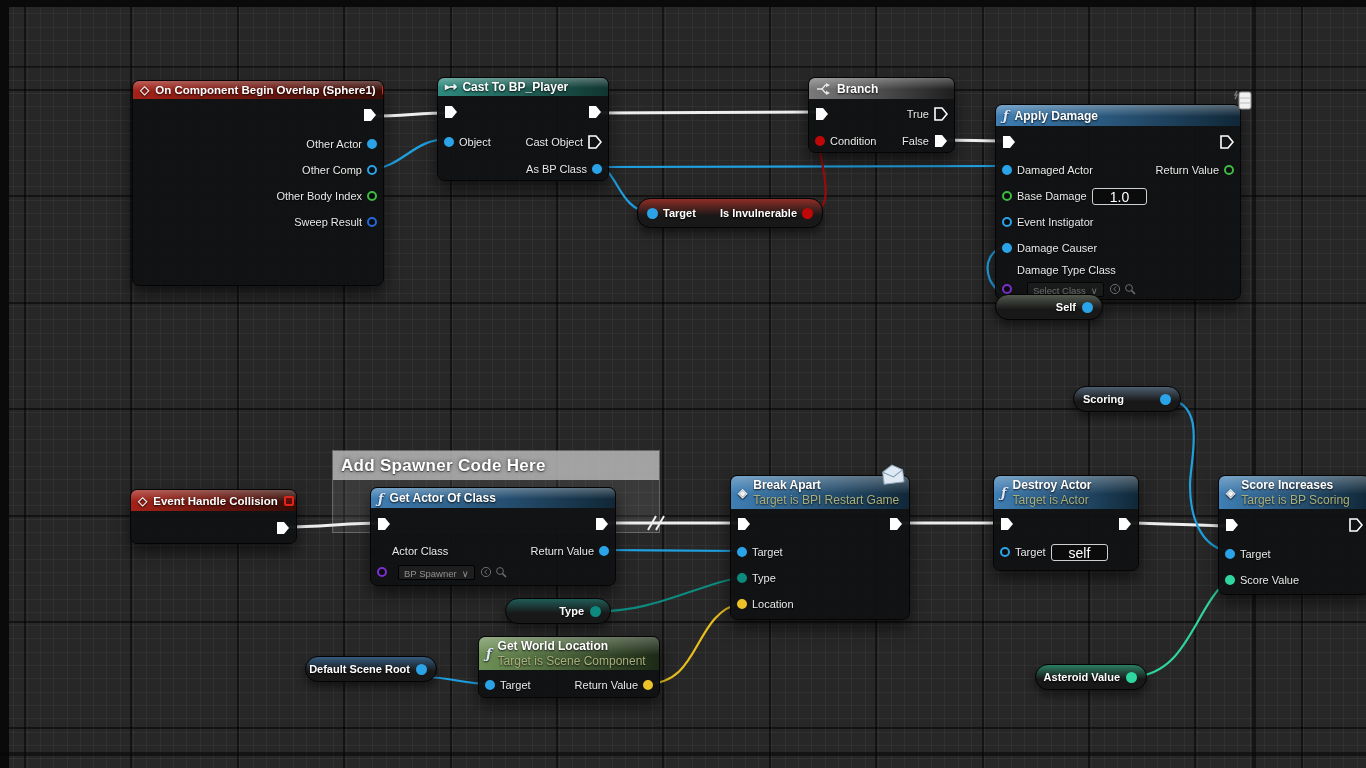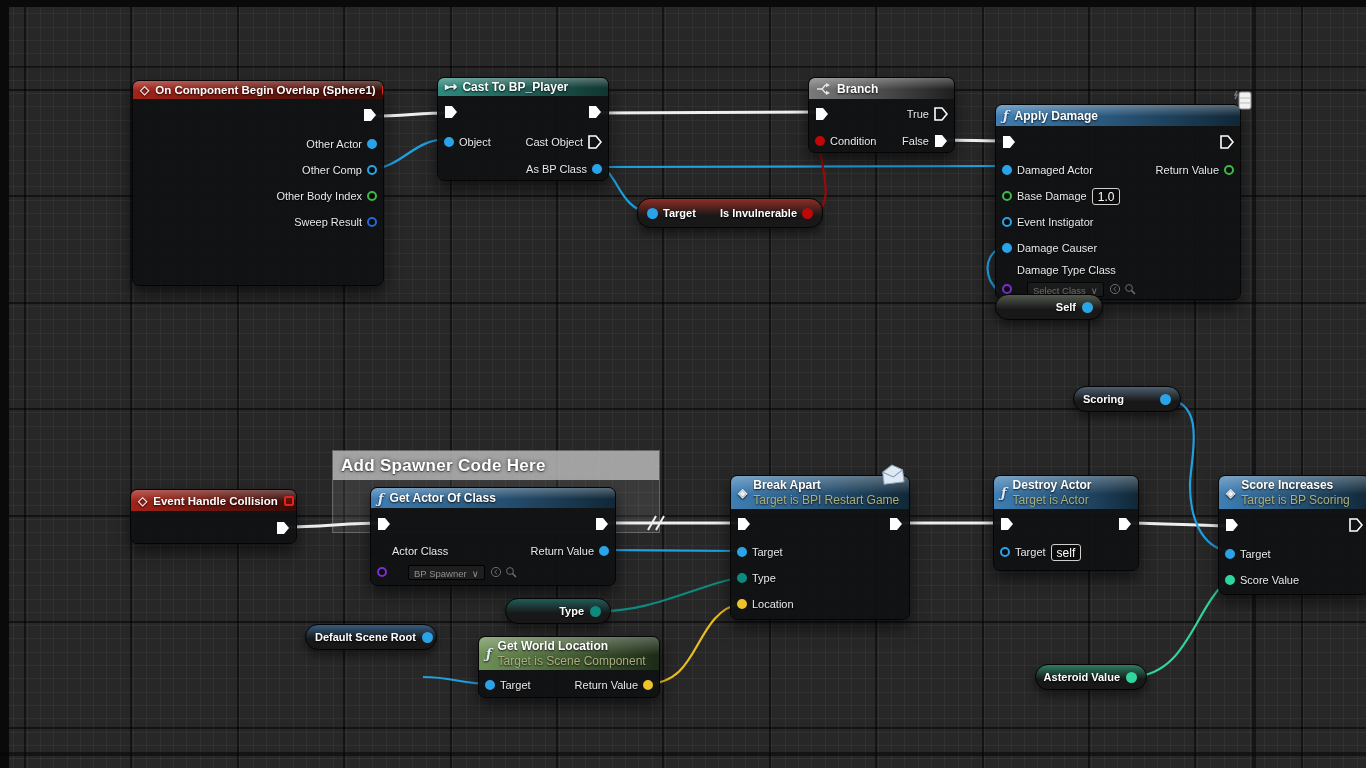--- a/index.html
+++ b/index.html
@@ -44,22 +44,22 @@
   .fico{font-family:"DejaVu Serif",serif;font-style:italic;font-weight:bold;font-size:13px;color:#dfeaff}
   .redsq{width:10px;height:10px;margin-left:auto;border:2px solid #e0241a;border-radius:2px;background:rgba(120,12,6,.55);flex:none}
 
   .row{display:flex;align-items:center;padding:0 6px;position:relative}
   .l{justify-content:flex-start}.r{justify-content:flex-end}.sp{justify-content:space-between}
   .grp{display:flex;align-items:center;gap:5px;white-space:nowrap}
   .plabel{font-size:11px;color:#e8e8e8;text-shadow:0 1px 1px #000;white-space:nowrap}
   .pin{width:10px;height:10px;border-radius:50%;border:2.5px solid var(--c,#2aa3e8);flex:none;background:rgba(0,0,0,.3)}
   .pin.f{background:var(--c,#2aa3e8)}
   .ex{flex:none}
-  .vbox{border:1px solid #cfcfcf;border-radius:3px;background:rgba(0,0,0,.35);color:#fff;font-size:12px;
-        padding:0 5px;height:17px;line-height:16px}
+  .vbox{border:1px solid #cfcfcf;border-radius:3px;background:rgba(0,0,0,.35);color:#fff;font-size:14px;
+        padding:0 17px;height:17px;line-height:16px}
   .dd{background:#1e1e1e;border:1px solid #000;border-radius:2px;color:#8f8f8f;font-size:9.5px;height:15px;
       display:flex;align-items:flex-end;gap:5px;padding:0 5px;white-space:nowrap}
   .mini{display:flex;align-items:center;gap:3px;opacity:.75}
 
   
   .pill{position:absolute;height:26px;display:flex;align-items:center;gap:6px;padding:0 9px;border-radius:13px;
         border:1px solid #040404;box-shadow:0 5px 10px rgba(0,0,0,.5);z-index:4;
         font-weight:bold;font-size:11px;color:#fff;text-shadow:0 1px 2px #000;white-space:nowrap;
         background:linear-gradient(180deg,var(--sheen,rgba(255,255,255,.18)),rgba(0,0,0,0) 60%),#181818}
   .pill .pin{width:11px;height:11px}
@@ -339,21 +339,21 @@
     <div class="row sp" style="height:22px">
       <span class="plabel" style="padding-left:15px">Actor Class</span>
       <span class="grp">
           <span class="plabel">Return Value</span>
           <span class="pin f" style="--c:var(--pin-blue)"></span>
         </span>
     </div>
     <div class="row l" style="height:20px">
       <span class="grp">
         <span class="pin" style="--c:var(--pin-purple)"></span>
-        <span class="dd" style="margin-left:16px">
+        <span class="dd" style="margin-left:6px">
             <span>BP Spawner</span>
             <span class="chev">∨</span>
           </span>
         <span class="mini">
           <svg width="12" height="12" viewBox="0 0 12 12">
               <circle cx="6" cy="6" r="4.6" stroke="#8a8a8a" fill="none"></circle>
               <path d="M7.2,3.6 L4.6,6 L7.2,8.4" stroke="#8a8a8a" fill="none"></path>
             </svg>
           <svg width="12" height="12" viewBox="0 0 12 12">
               <circle cx="5" cy="5" r="3.4" stroke="#8a8a8a" fill="none"></circle>
@@ -479,21 +479,21 @@
           <span class="pin f" style="--c:var(--pin-blue)"></span>
           <span class="plabel">Target</span>
         </span>
       <span class="grp">
           <span class="plabel">Return Value</span>
           <span class="pin f" style="--c:var(--pin-gold)"></span>
         </span>
     </div>
   </div>
 
-  <div class="pill" style="left:305px;top:624px;width:132px;--sheen:rgba(80,160,230,.5)">
+  <div class="pill" style="left:305px;top:656px;width:132px;justify-content:flex-end;--sheen:rgba(80,160,230,.5)">
     <span>Default Scene Root</span>
     <span class="pin f" style="--c:var(--pin-blue)"></span>
   </div>
 
   <div class="pill" style="left:1035px;top:664px;width:112px;justify-content:flex-end;--sheen:rgba(60,210,160,.55)">
     <span>Asteroid Value</span>
     <span class="pin f" style="--c:var(--pin-mint)"></span>
   </div>
 
 </div>

